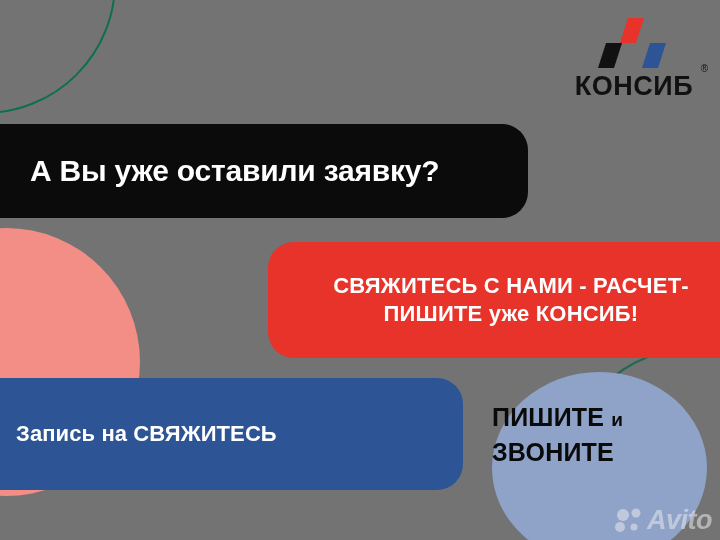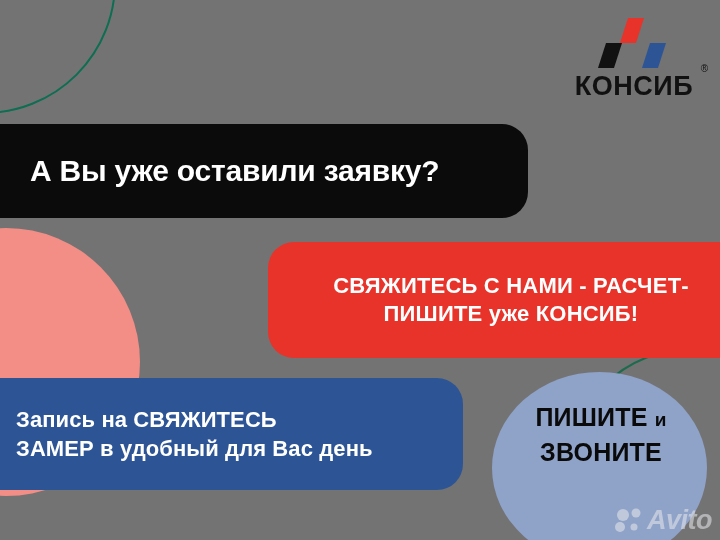--- a/index.html
+++ b/index.html
@@ -164,21 +164,21 @@
     letter-spacing: 0.1px;
     white-space: nowrap;
   }
 
   
   #circle-caption {
     position: absolute;
     left: 492px;
     top: 400px;
     width: 218px;
-    text-align: center;
+    text-align: left;
     color: #0a0a0a;
     font-size: 25px;
     font-weight: bold;
     line-height: 1.38;
     letter-spacing: 0.2px;
   }
   #circle-caption .small {
     font-size: 19px;
     font-weight: bold;
   }
@@ -226,21 +226,20 @@
     <span class="txt">А Вы уже оставили заявку?</span>
   </div>
 
   <div class="banner" id="banner-contact">
     <div class="line">СВЯЖИТЕСЬ С НАМИ - РАСЧЕТ-</div>
     <div class="line"><span>ПИШИТЕ</span> <span class="lower">уже</span> <span>КОНСИБ!</span></div>
   </div>
 
   <div class="banner" id="banner-measure">
     <div class="line">Запись на СВЯЖИТЕСЬ</div>
-    <div class="line">ЗАМЕР в удобный для Вас день</div>
   </div>
 
   <div id="circle-caption">
     <div><span>ПИШИТЕ</span> <span class="small">и</span></div>
     <div>ЗВОНИТЕ</div>
   </div>
 
   <div id="avito-watermark">
     <svg class="dots" width="30" height="26" viewBox="0 0 30 26">
       <circle cx="9" cy="7" r="6" fill="#e9eaee"></circle>

